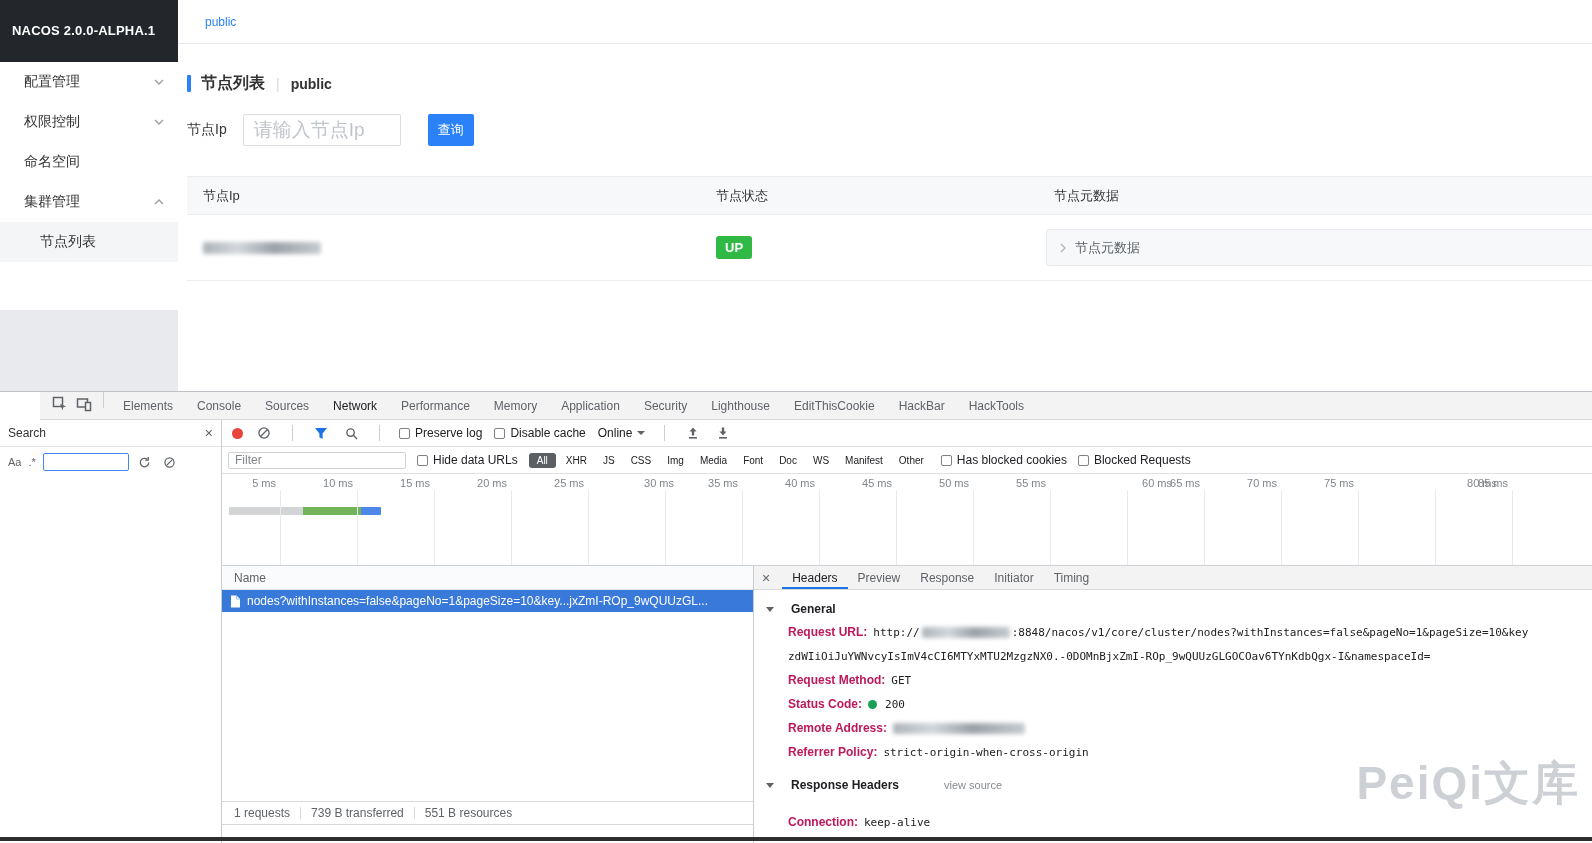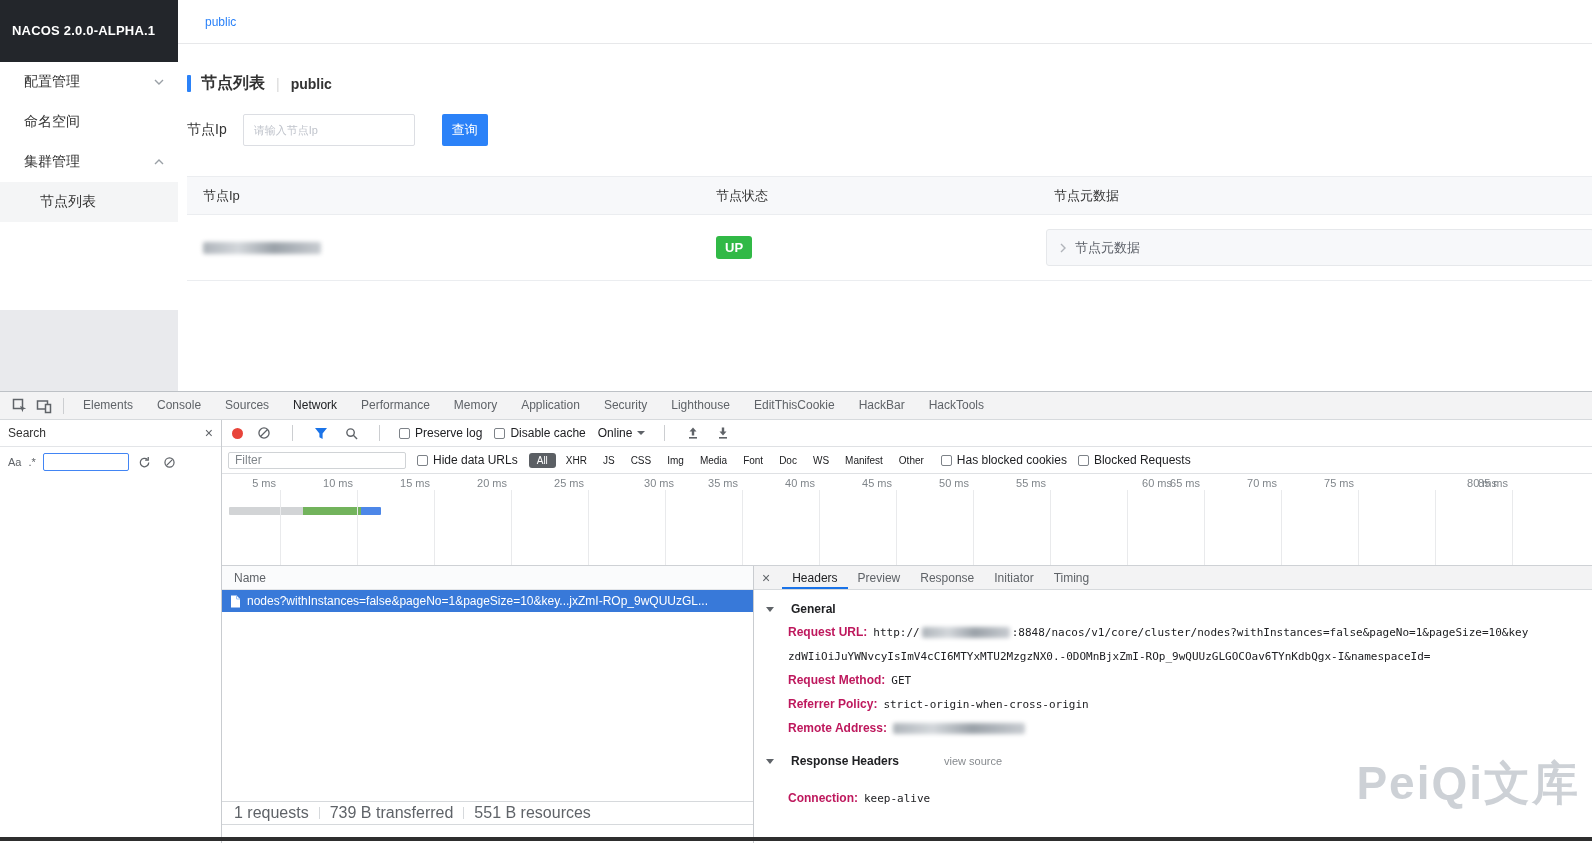--- a/index.html
+++ b/index.html
@@ -19,42 +19,42 @@
   .nmain { position:absolute; left:178px; top:0; width:1414px; height:391px; background:#fff; }
   .ntop { height:44px; border-bottom:1px solid #e7e8ea; display:flex; align-items:center; padding-left:27px; }
   .ntab { font-size:12px; color:var(--nacos-accent); cursor:pointer; }
   .phead { position:absolute; left:9px; top:73px; display:flex; align-items:center; }
   .phead .bar { width:4px; height:17px; background:var(--nacos-accent); border-radius:1px; margin-right:10px; }
   .phead .title { font-size:16px; font-weight:bold; color:#333; }
   .phead .divider { color:#d9d9d9; font-size:14px; margin:0 11px; }
   .phead .subtitle { font-size:14px; font-weight:bold; color:#333; }
   .qrow { position:absolute; left:9px; top:114px; display:flex; align-items:center; }
   .qrow label { font-size:14px; color:#333; margin-right:16px; }
-  .qinput { width:172px; height:32px; border:1px solid #dcdee3; border-radius:2px; padding:0 10px; font-size:11px; color:#333; outline:none; }
+  .qinput { width:158px; height:32px; border:1px solid #dcdee3; border-radius:2px; padding:0 10px; font-size:19px; color:#333; outline:none; }
   .qinput::placeholder { color:#c0c4cc; }
   .qbtn { width:46px; height:32px; margin-left:27px; background:var(--nacos-accent); color:#fff; border:none; border-radius:2px; font-size:13px; cursor:pointer; }
   .ntable { position:absolute; left:9px; right:0; top:176px; }
   .nt-head { display:flex; height:39px; background:#f7f8fa; border-top:1px solid #ebedf0; border-bottom:1px solid #ebedf0; align-items:center; font-size:13px; color:#333; }
   .nt-c1 { width:513px; padding-left:16px; }
   .nt-c2 { width:338px; padding-left:16px; }
   .nt-c3 { flex:1; padding-left:16px; }
   .nt-row { display:flex; height:66px; align-items:center; border-bottom:1px solid #ebedf0; background:#fff; }
   .nt-row .nt-c3 { padding-left:8px; display:flex; align-items:center; padding-right:0; }
   .badge-up { display:inline-block; padding:4px 9px; background:var(--up-green); color:#fff; font-size:13px; font-weight:bold; border-radius:3px; }
   .meta-panel { flex:1; display:flex; align-items:center; gap:9px; height:37px; background:#f7f8fa; border:1px solid #e6e8eb; border-radius:3px; padding:0 13px; margin-right:-2px; cursor:pointer; }
   .meta-panel span { font-size:13px; color:#5a5e66; }
 
   .redact { display:inline-block; border-radius:2px; background:linear-gradient(90deg,#aeb4ba,#d3d7db 30%,#9aa1a8 60%,#c8ccd1); filter:blur(2px); vertical-align:middle; }
   .r-ip { width:118px; height:12px; }
   .r-url { width:88px; height:11px; margin:0 2px; }
   .r-addr { width:132px; height:11px; }
 
   
   .devtools { position:absolute; left:0; top:391px; width:1592px; height:452px; background:#fff; border-top:1px solid #bdc1c6; }
-  .dt-tabbar { height:28px; background:#f3f3f4; border-bottom:1px solid #d7dadd; display:flex; align-items:center; padding-left:8px; }
+  .dt-tabbar { height:28px; background:#f3f3f4; border-bottom:1px solid #d7dadd; display:flex; padding-left:8px;margin-left:40px; }
   .dt-icon { display:flex; align-items:center; justify-content:center; width:24px; height:24px; cursor:pointer; }
   .vsep { width:1px; height:16px; background:#ccced1; margin:0 7px; }
   .dt-tabs { display:flex; align-items:center; height:28px; }
   .dt-tab { padding:0 12px; line-height:27px; font-size:12px; color:#5f6368; cursor:pointer; white-space:nowrap; }
   .dt-tab.sel { color:#202124; }
   .dt-body { position:absolute; left:0; top:28px; right:0; bottom:0; display:flex; }
 
   .search-pane { width:222px; border-right:1px solid #c9ccd0; background:#fff; display:flex; flex-direction:column; }
   .sp-head { height:27px; border-bottom:1px solid #e3e5e8; display:flex; align-items:center; padding:0 8px; }
   .sp-head .t { font-size:12px; color:#333; flex:1; }
@@ -84,21 +84,21 @@
   .wf { position:absolute; left:7px; top:33px; height:8px; display:flex; border-radius:1px; overflow:hidden; }
   .wf .s1 { width:74px; background:#d2d4d6; }
   .wf .s2 { width:58px; background:#72b35c; }
   .wf .s3 { width:20px; background:#4d87e8; }
 
   .split { flex:1; display:flex; position:relative; min-height:0; }
   .req-list { width:532px; border-right:1px solid #c9ccd0; position:relative; background:#fff; }
   .rl-head { height:24px; background:#fafbfc; border-bottom:1px solid #e3e5e8; display:flex; align-items:center; padding-left:12px; font-size:12px; color:#5f6368; }
   .rl-row { height:22px; background:var(--row-blue); color:#fff; display:flex; align-items:center; padding:0 8px; gap:6px; font-size:12px; cursor:pointer; }
   .rl-row .nm { white-space:nowrap; overflow:hidden; }
-  .summary { position:absolute; left:0; right:0; top:235px; height:24px; border-top:1px solid #d6d9dc; border-bottom:1px solid #d6d9dc; display:flex; align-items:center; padding:0 12px; font-size:16px; color:#5f6368; background:#fff; }
+  .summary { position:absolute; left:0; right:0; top:235px; height:24px; border-top:1px solid #d6d9dc; border-bottom:1px solid #d6d9dc; display:flex; align-items:center; padding:0 12px; font-size:12px; color:#5f6368; background:#fff; }
   .sum-sep { width:1px; height:12px; background:#d6d9dc; margin:0 10px; }
 
   .det-pane { flex:1; background:#fff; position:relative; min-width:0; }
   .dp-tabs { height:24px; background:#f3f3f4; border-bottom:1px solid #d7dadd; display:flex; align-items:center; padding:0 8px; }
   .dp-tabs .xbtn { margin-right:12px; }
   .dp-tabstrip { display:flex; align-items:center; height:24px; }
   .dp-tab { padding:0 10px; line-height:22px; font-size:12px; color:#5f6368; cursor:pointer; }
   .dp-tab.sel { color:#202124; box-shadow:inset 0 -2px 0 var(--dt-accent); }
   .dp-content { padding:8px 0 0 12px; font-size:12px; color:#202124; overflow:hidden; }
   .sec-head { display:flex; align-items:center; gap:17px; height:22px; }
@@ -116,20 +116,26 @@
 </head>
 <body>
 
 <div class="screen">
 
   <section class="nacos">
     <aside class="sidebar">
       <div class="sb-head">NACOS 2.0.0-ALPHA.1</div>
       <div class="sb-item">
         <span class="lbl">配置管理</span>
+        <svg width="10" height="6" viewBox="0 0 10 6">
+            <polyline points="1,1 5,5 9,1" fill="none" stroke="#9aa0a6" stroke-width="1.4"></polyline>
+          </svg>
+      </div>
+      <div class="sb-item">
+        <span class="lbl">权限控制</span>
         <svg width="10" height="6" viewBox="0 0 10 6">
             <polyline points="1,1 5,5 9,1" fill="none" stroke="#9aa0a6" stroke-width="1.4"></polyline>
           </svg>
       </div>
       <div class="sb-item">
         <span class="lbl">命名空间</span>
       </div>
       <div class="sb-item">
         <span class="lbl">集群管理</span>
         <svg width="10" height="6" viewBox="0 0 10 6">
@@ -400,26 +406,31 @@
                 <span class="hval"><span>http://</span><span class="redact r-url"></span><span>:8848/nacos/v1/core/cluster/nodes?withInstances=false&amp;pageNo=1&amp;pageSize=10&amp;key</span></span>
               </div>
               <div class="wrapline">
                 <span class="hval">zdWIiOiJuYWNvcyIsImV4cCI6MTYxMTU2MzgzNX0.-0DOMnBjxZmI-ROp_9wQUUzGLGOCOav6TYnKdbQgx-I&amp;namespaceId=</span>
               </div>
               <div class="hrow">
                 <span class="hkey">Request Method:</span>
                 <span class="hval">GET</span>
               </div>
               <div class="hrow">
-                <span class="hkey">Referrer Policy:</span>
-                <span class="hval">strict-origin-when-cross-origin</span>
+                <span class="hkey">Status Code:</span>
+                <span class="okdot"></span>
+                <span class="hval">200</span>
               </div>
               <div class="hrow">
                 <span class="hkey">Remote Address:</span>
                 <span class="redact r-addr"></span>
+              </div>
+              <div class="hrow">
+                <span class="hkey">Referrer Policy:</span>
+                <span class="hval">strict-origin-when-cross-origin</span>
               </div>
               <div class="sec-head" style="margin-top:10px;">
                 <span class="tri"></span>
                 <span class="sec-title">Response Headers</span>
                 <span class="view-src">view source</span>
               </div>
               <div class="hrow" style="margin-top:14px;">
                 <span class="hkey">Connection:</span>
                 <span class="hval">keep-alive</span>
               </div>

